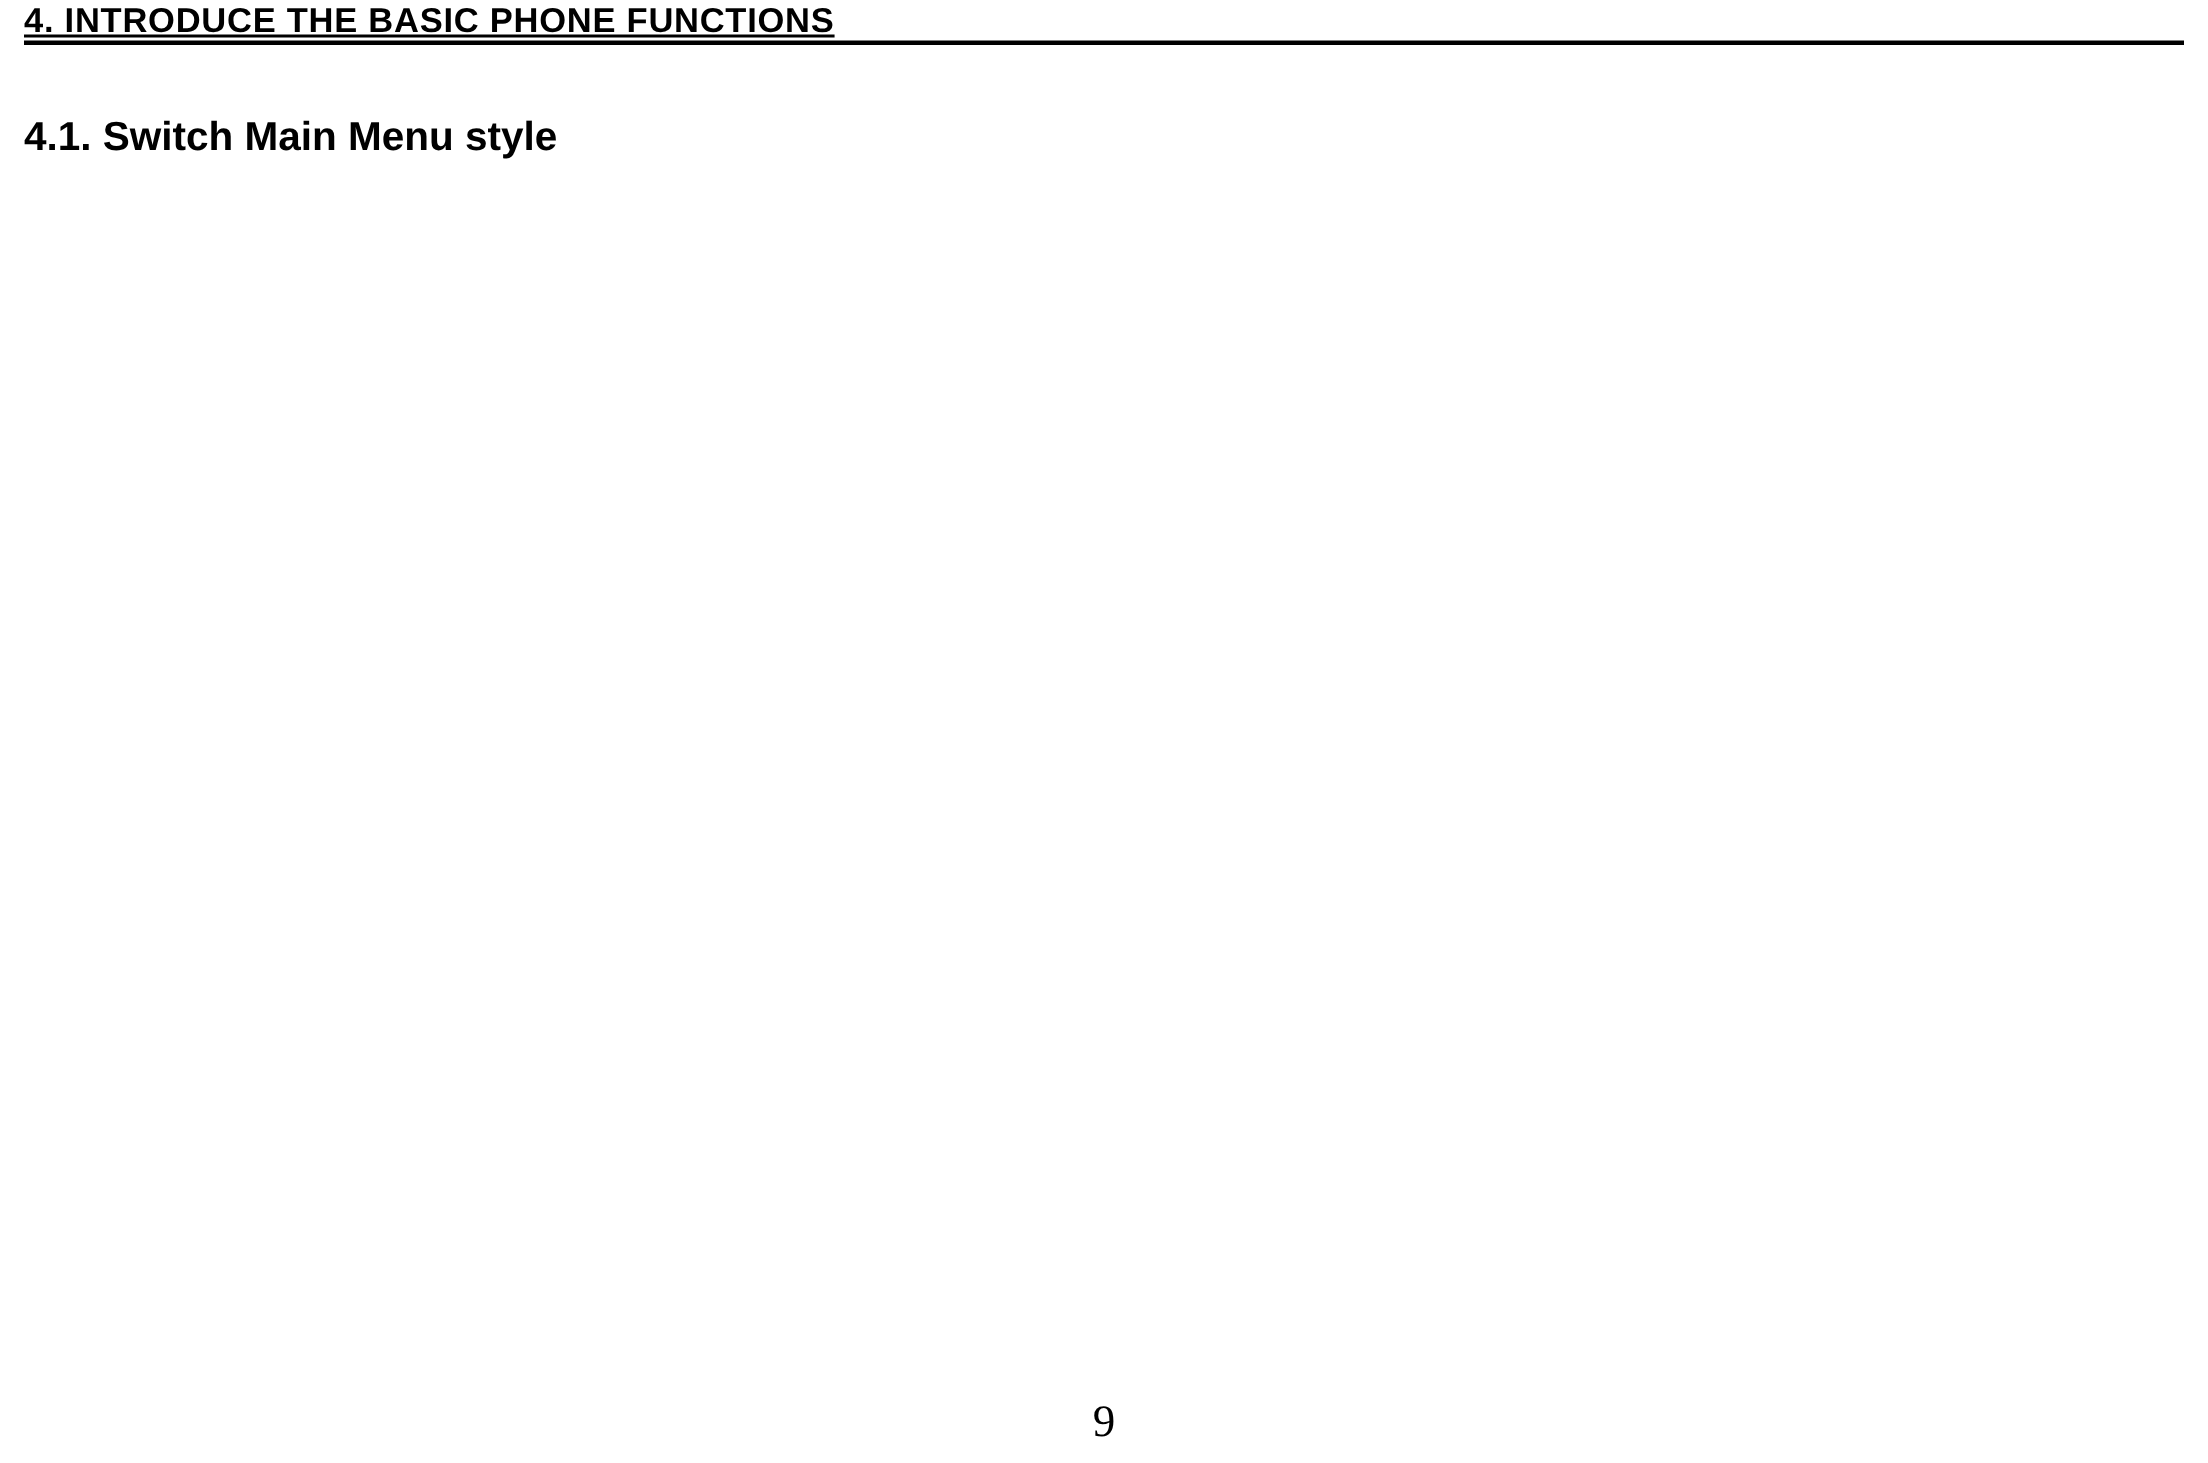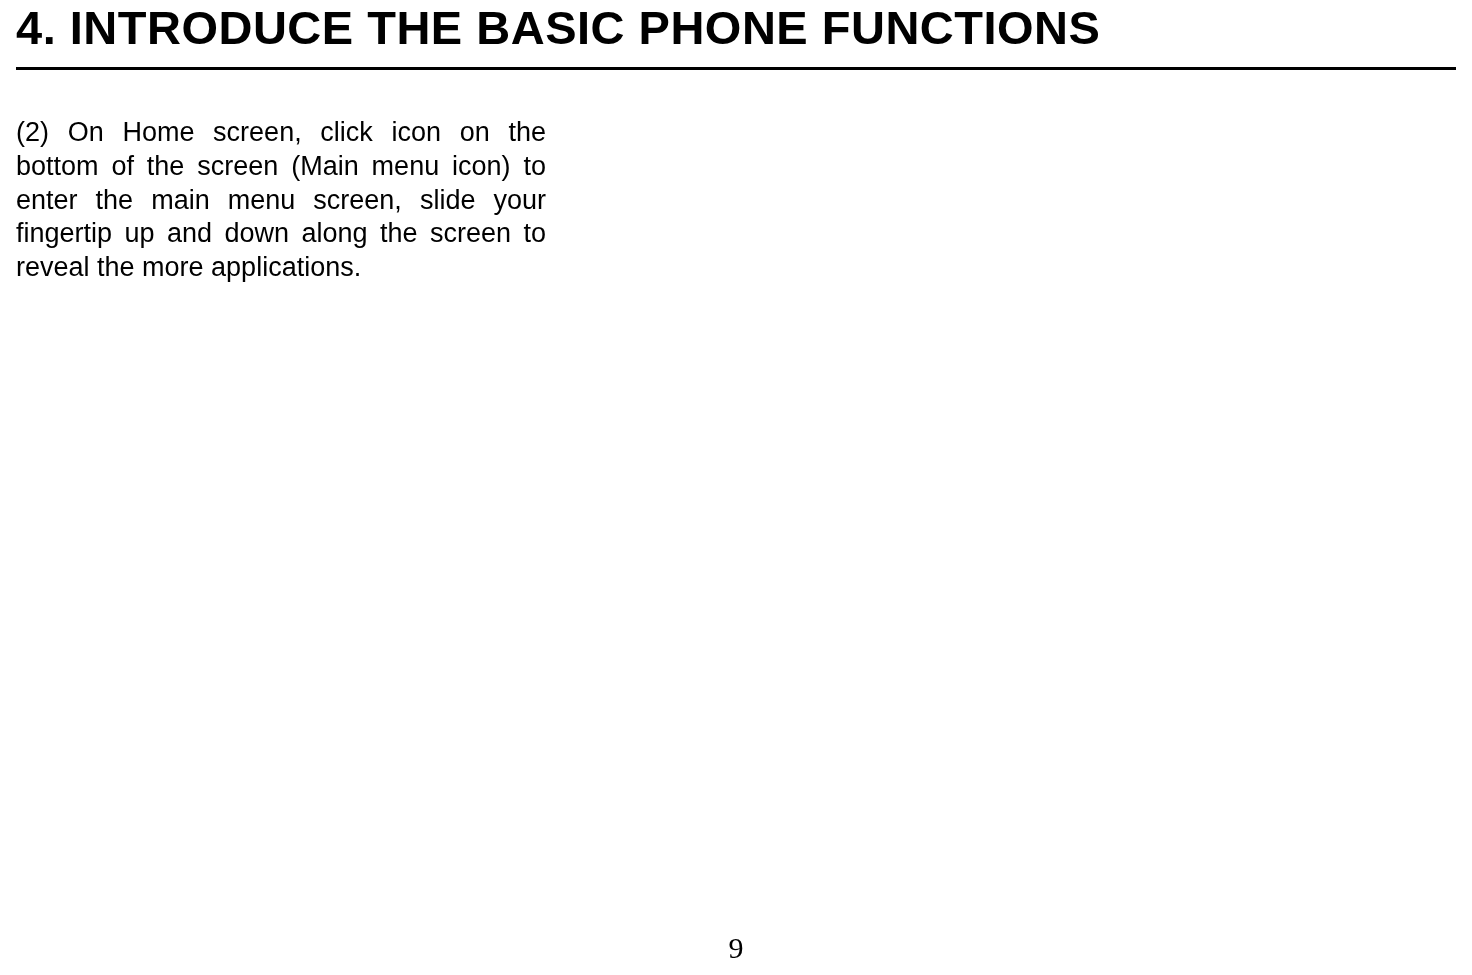--- a/index.html
+++ b/index.html
@@ -8,24 +8,24 @@
       height: 975px;
       font-family: Arial, Helvetica, sans-serif;
       color: #000;
       background: #fff;
       position: relative;
     }
     .page {
       padding: 0 16px;
     }
     .chapter-title {
-      font-size: 47px;
+      font-size: 23px;
       font-weight: bold;
-      margin-bottom: 12px;
       letter-spacing: 0.5px;
+      text-decoration: underline;
     }
     .hr {
       border: none;
       border-top: 3.5px solid #000;
       margin-bottom: 46px;
     }
     .section-title {
       font-size: 27px;
       font-weight: bold;
       margin-bottom: 4px;
@@ -51,16 +51,16 @@
       font-family: "Times New Roman", Times, serif;
       font-size: 30px;
     }
   </style>
 </head>
 <body>
 
 <div class="page">
   <h1 class="chapter-title">4.    INTRODUCE THE BASIC PHONE FUNCTIONS</h1>
   <hr class="hr">
-  <p class="para-narrow">(2) On Home screen, click icon on the bottom of the screen (Main menu icon) to enter the main menu screen, slide your fingertip up and down along the screen to reveal the more applications.</p>
+  <h2 class="section-title">4.1. Switch Main Menu style</h2>
 </div>
 
 <div class="page-number">9</div>
 
 </body></html>

